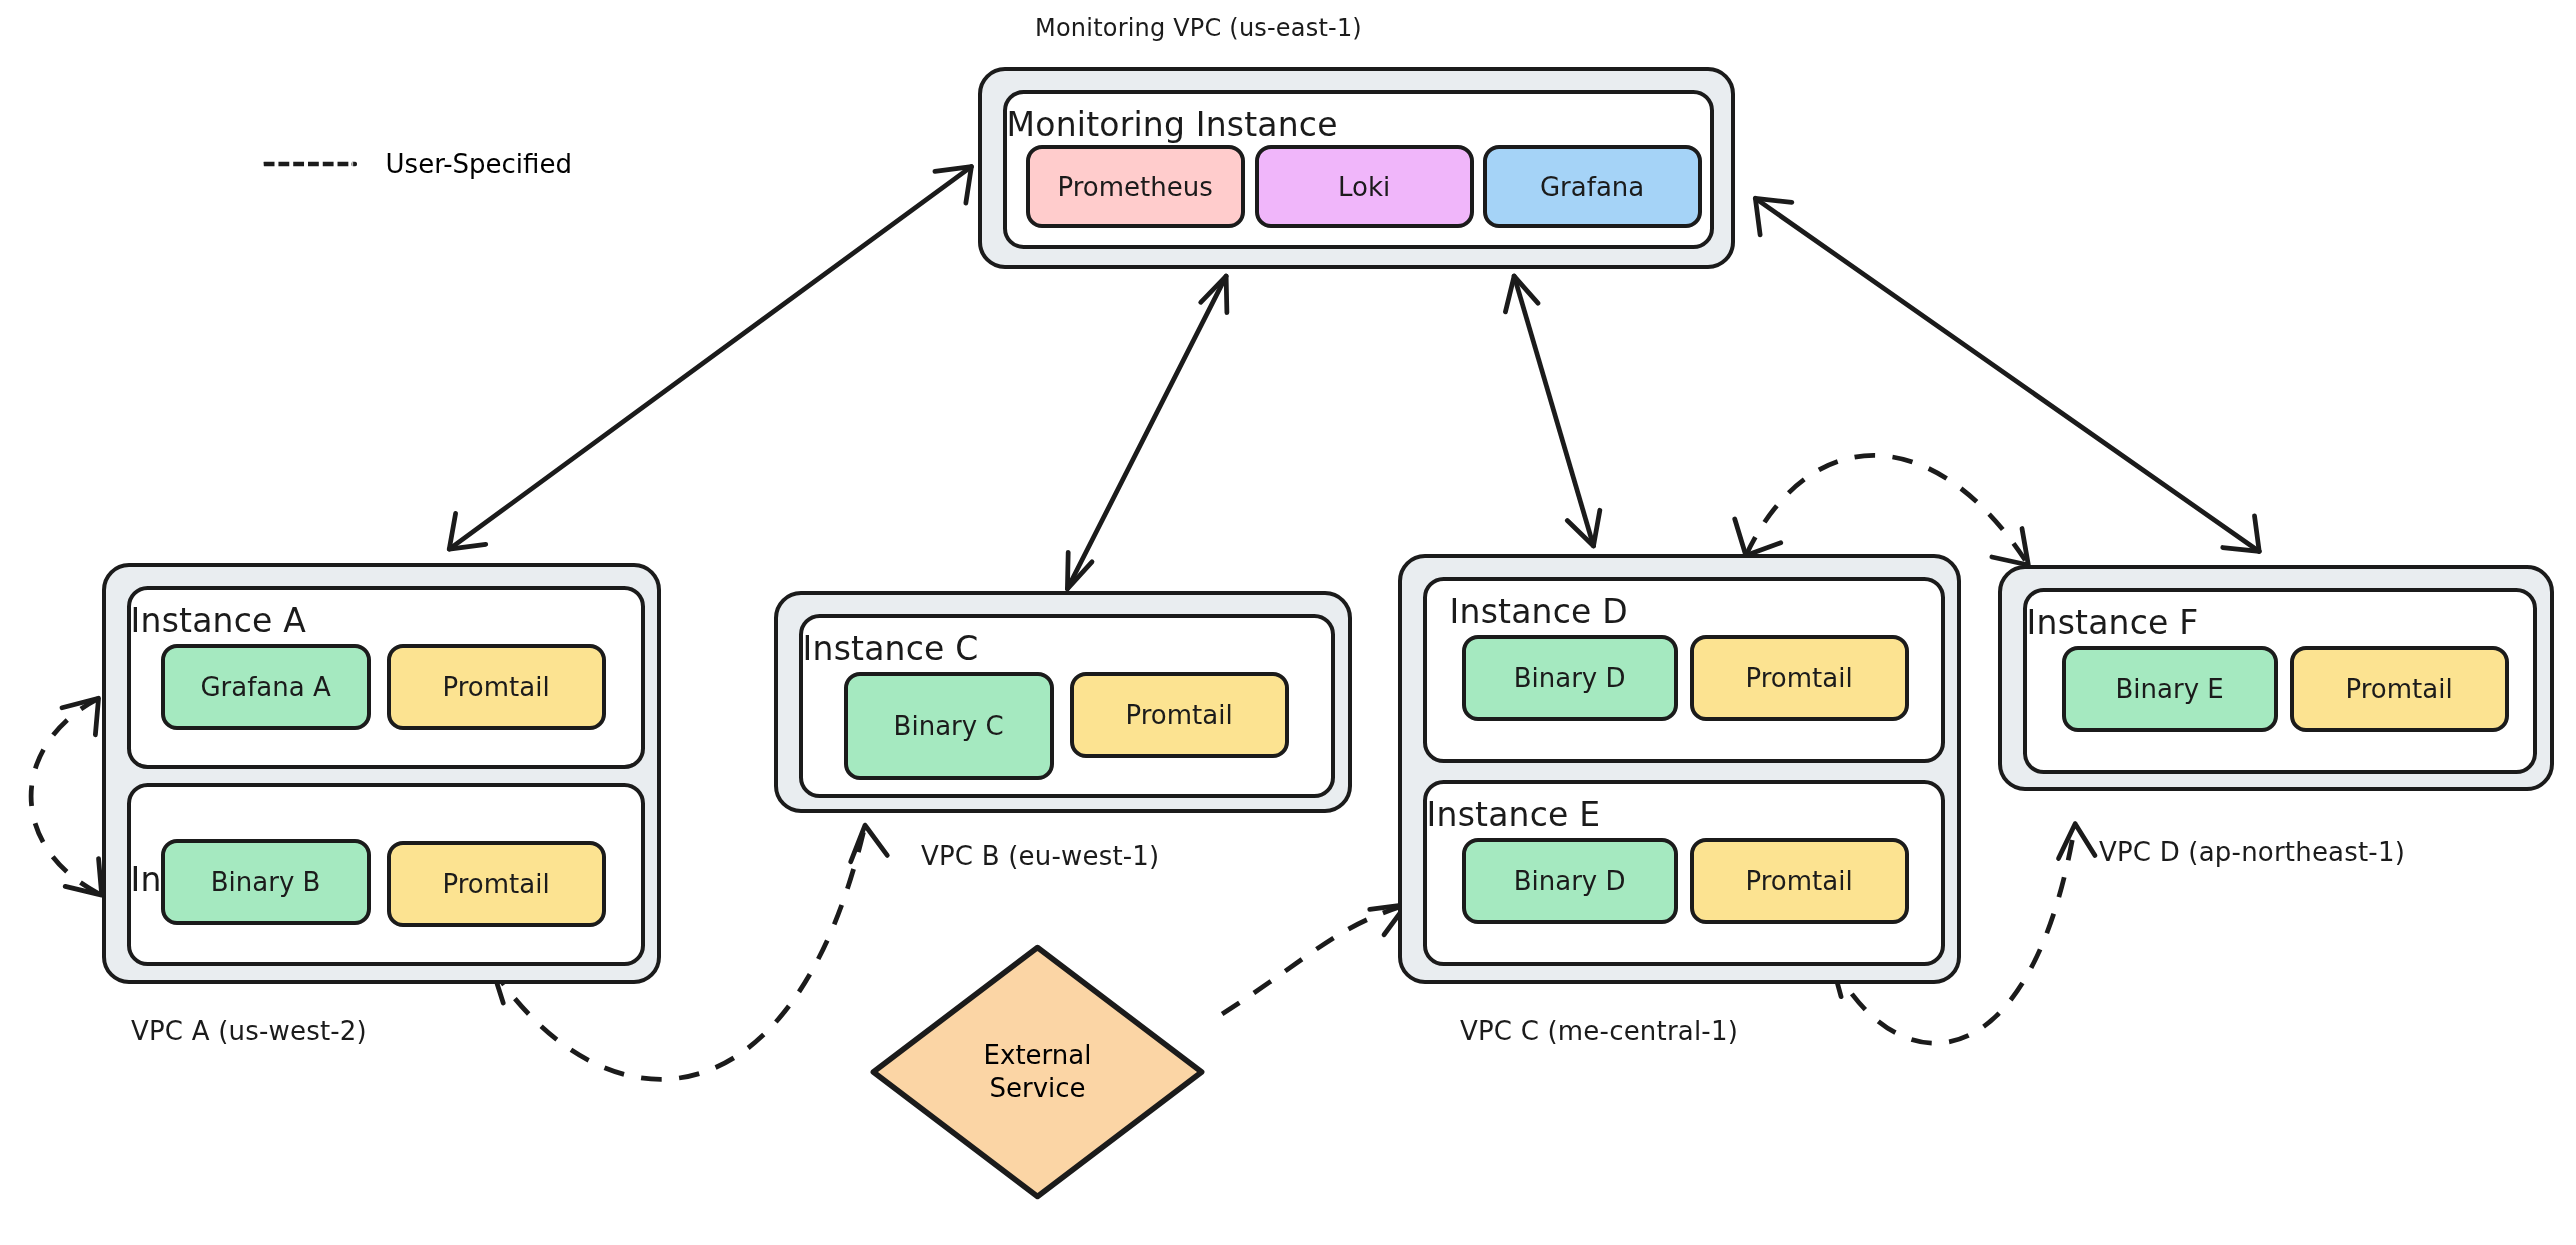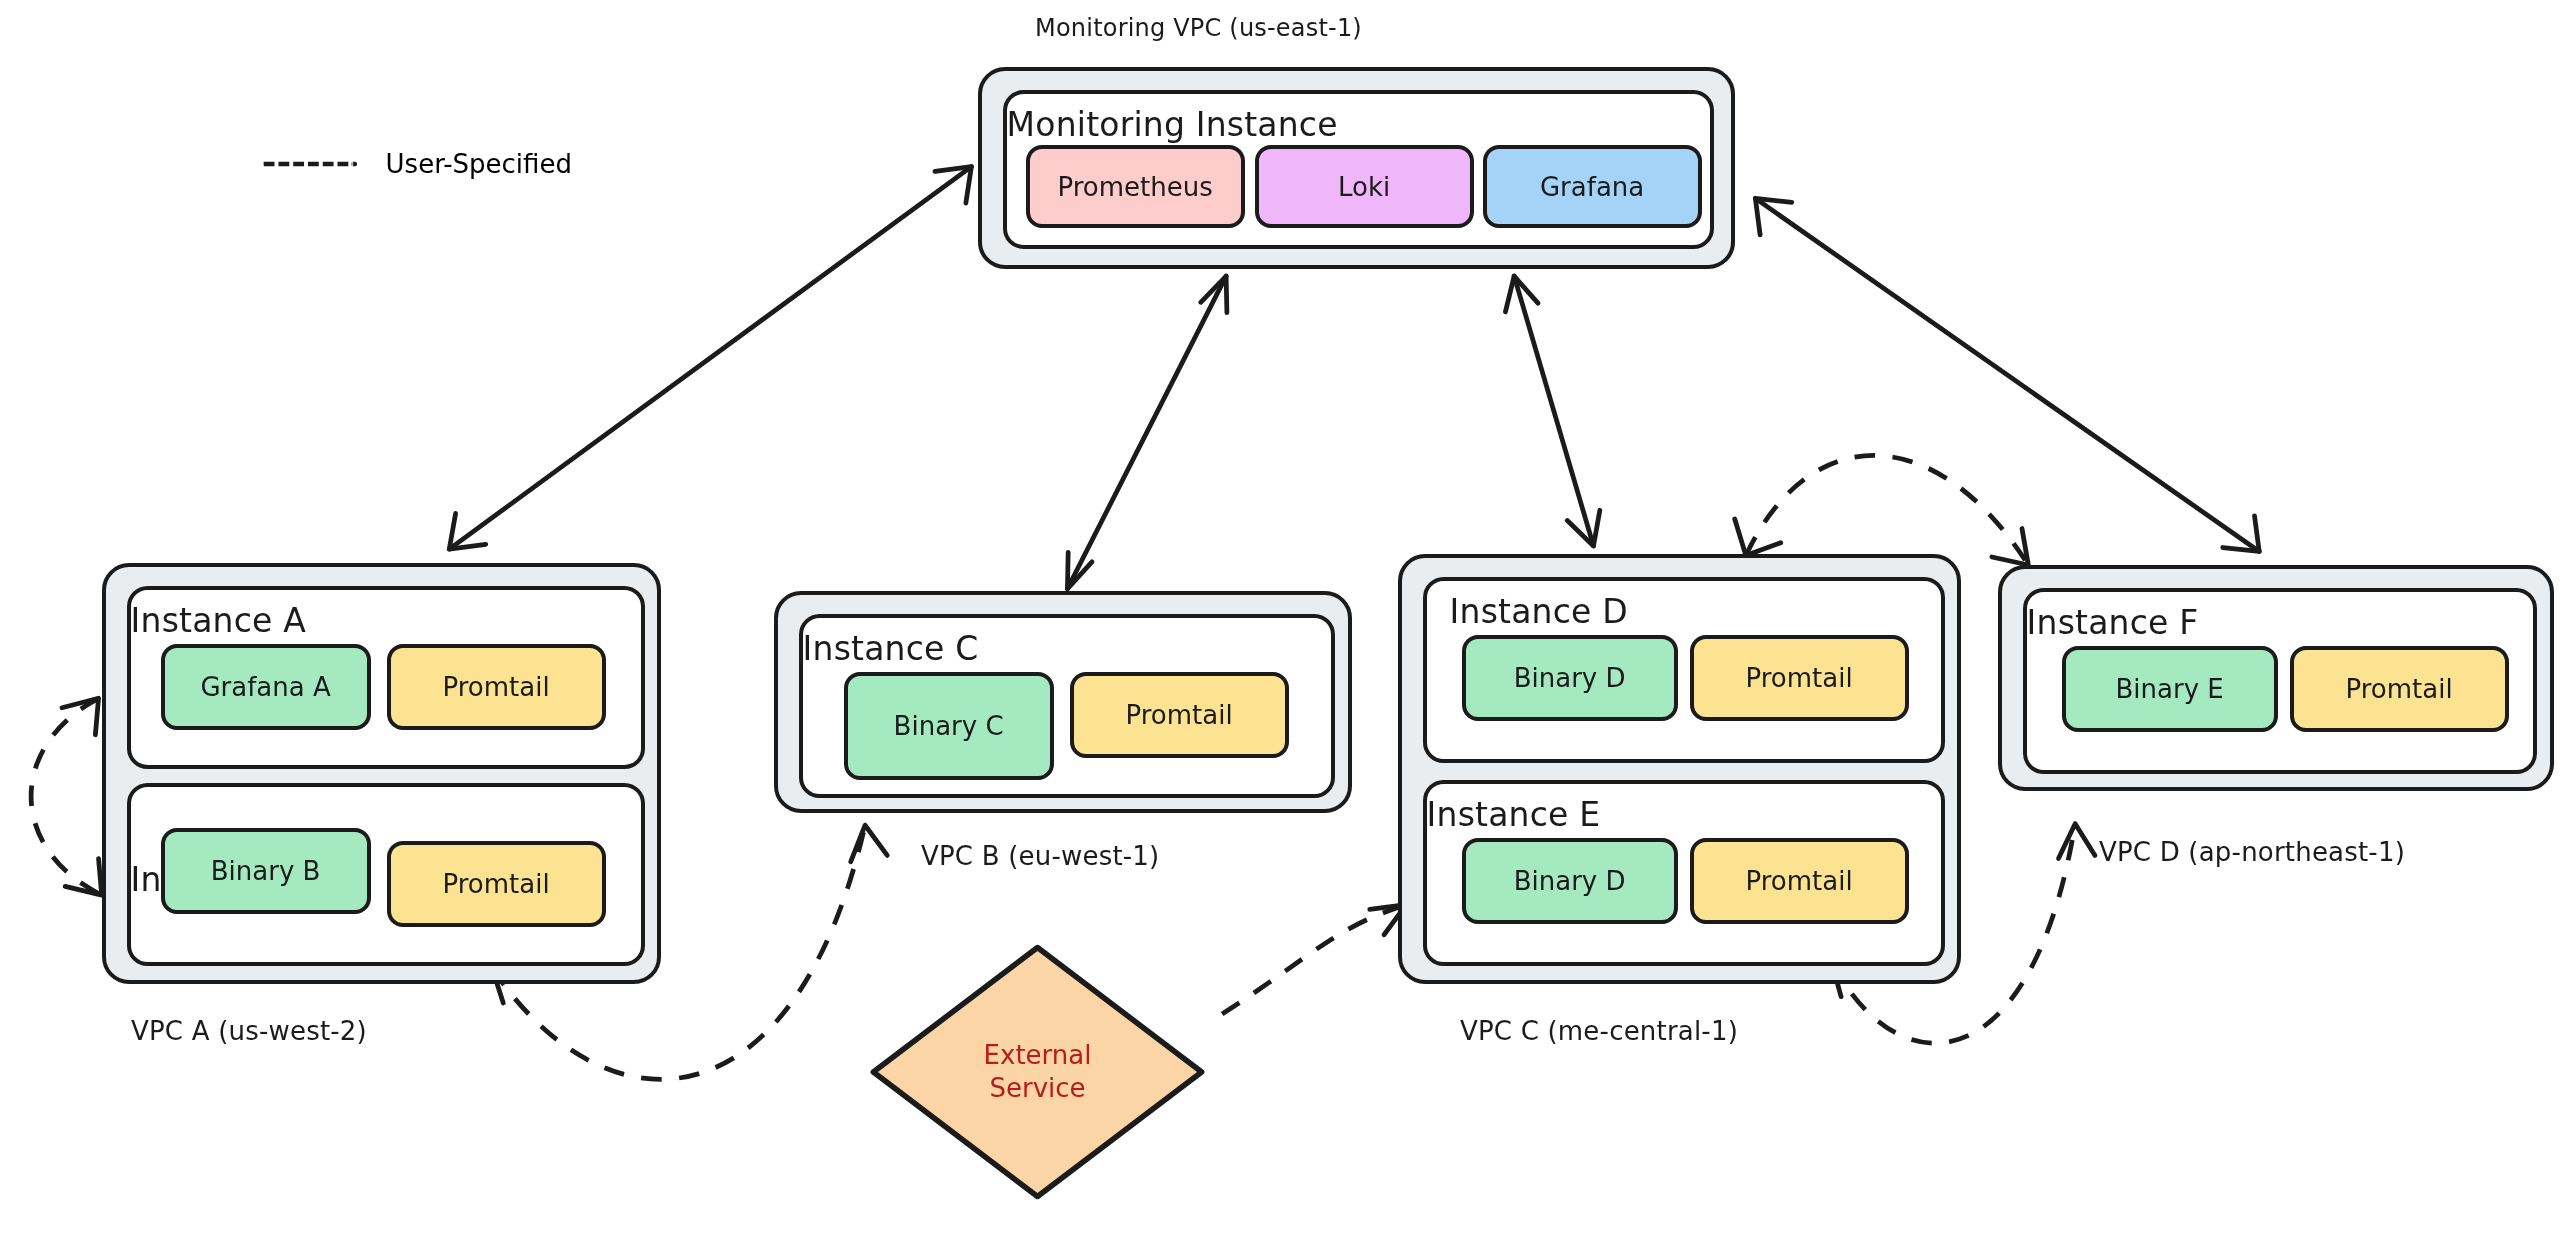--- a/index.html
+++ b/index.html
@@ -110,21 +110,21 @@
   .diamond-wrap svg { display: block; }
   .diamond-label {
     position: absolute;
     left: 0; top: 0;
     width: 100%; height: 100%;
     display: flex;
     flex-direction: column;
     align-items: center;
     justify-content: center;
     font-size: 26px;
-    color: #b91c1c;
+    color: #000000;
     line-height: 1.28;
     text-align: center;
   }
 
   
   .legend {
     position: absolute;
     left: 262px;
     top: 139px;
   }
@@ -248,21 +248,21 @@
       <div class="dlabel inst-title" style="top:11px;">Instance A</div>
       <div class="node n-green" style="left:30px; top:54px; width:210px; height:86px;">
         <span>Grafana A</span>
       </div>
       <div class="node n-yellow" style="left:256px; top:54px; width:219px; height:86px;">
         <span>Promtail</span>
       </div>
     </div>
     <div class="instance" style="left:20.6px; top:216px; width:518px; height:183px;">
       <div class="dlabel inst-title" style="top:25px;margin-top:48px;">Instance B</div>
-      <div class="node n-green" style="left:30px; top:41px; width:210px; height:86px;">
+      <div class="node n-green" style="left:30px; top:52px; width:210px; height:86px;">
         <span>Binary B</span>
       </div>
       <div class="node n-yellow" style="left:256px; top:54px; width:219px; height:86px;">
         <span>Promtail</span>
       </div>
     </div>
   </div>
   <div class="dlabel vpc-caption" style="left:131px; top:1016px;">VPC A (us-west-2)</div>
 
   <div class="vpc" style="left:774px; top:591px; width:578px; height:222px;">

